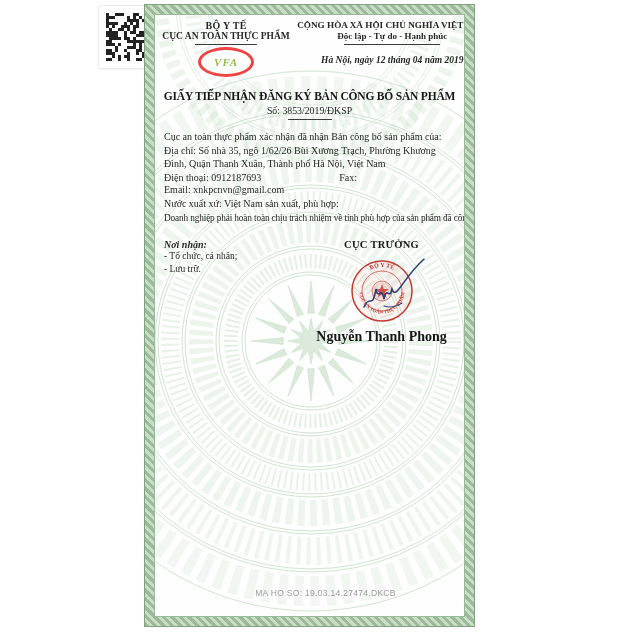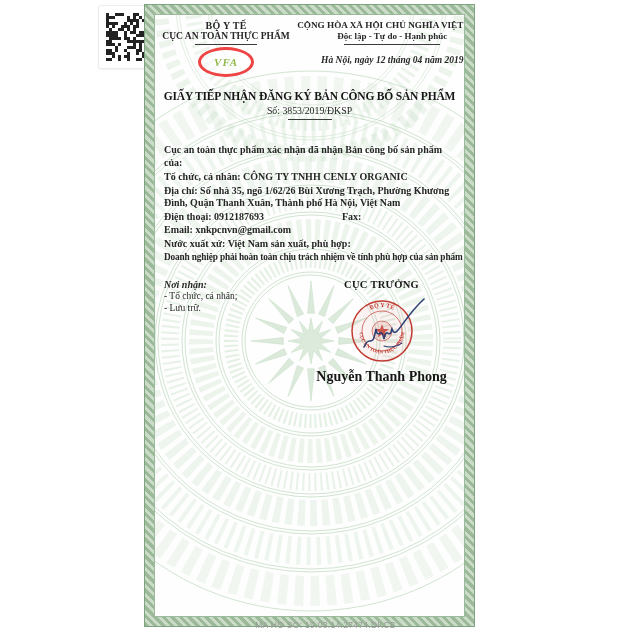--- a/index.html
+++ b/index.html
@@ -34,38 +34,38 @@
        display:flex;align-items:center;justify-content:center;background:rgba(255,255,255,.55);}
   .vfa span{font-style:italic;font-weight:bold;font-size:11px;color:#93b94e;letter-spacing:1px;}
   .t-date{font-size:9.5px;font-style:italic;font-weight:600;margin-top:10px;white-space:nowrap;}
 
   
   .title-block{text-align:center;margin-top:13px;}
   .t-title{font-size:11.5px;font-weight:bold;white-space:nowrap;letter-spacing:-.2px;color:#161616;}
   .t-num{font-size:9.8px;margin-top:3px;}
 
   
-  .body{margin:24px 6px 0 9px;font-size:10px;line-height:1.26;font-weight:bold;}
+  .body{margin:11px 6px 0 9px;font-size:10px;line-height:1.26;}
   .body p{margin:0 0 1.5px 0;}
   .row-pf{display:flex;}
   .fax{margin-left:78px;}
   .tight{font-size:9.3px;letter-spacing:-.15px;white-space:nowrap;}
 
   
   .sign-row{display:flex;margin:15px 2px 0 9px;}
   .recips{flex:0 0 46%;}
   .t-recip-label{font-size:10px;font-weight:bold;font-style:italic;}
   .t-recip{font-size:9.5px;line-height:1.3;}
   .signer{flex:0 0 54%;text-align:center;}
   .t-signer-title{font-size:10.5px;font-weight:bold;letter-spacing:.3px;color:#161616;}
   .stamp-wrap{margin-top:1px;height:80px;}
   .t-signer-name{font-size:14px;font-weight:bold;margin-top:-2px;color:#161616;}
 
   
-  .doc-code{position:absolute;left:160px;top:620px;width:331px;text-align:center;
+  .doc-code{position:absolute;left:160px;top:588px;width:331px;text-align:center;
             font-family:"Liberation Sans", sans-serif;font-size:8.5px;color:#9a9a9a;letter-spacing:.3px;}
 </style>
 </head>
 <body>
 
 <div class="page">
 
   <div class="qr-card">
     <svg width="48" height="48" viewBox="0 0 48 48">
         <g fill="#222">
@@ -279,21 +279,20 @@
         </div>
 
         <div class="title-block">
           <div class="t-title">GIẤY TIẾP NHẬN ĐĂNG KÝ BẢN CÔNG BỐ SẢN PHẨM</div>
           <div class="t-num">Số: 3853/2019/ĐKSP</div>
           <div class="u u42"></div>
         </div>
 
         <div class="body">
           <p>Cục an toàn thực phẩm xác nhận đã nhận Bản công bố sản phẩm của:</p>
-          <p>Tổ chức, cá nhân: CÔNG TY TNHH CENLY ORGANIC</p>
           <p>Địa chỉ: Số nhà 35, ngõ 1/62/26 Bùi Xương Trạch, Phường Khương Đình, Quận Thanh Xuân, Thành phố Hà Nội, Việt Nam</p>
           <div class="row-pf">
             <span>Điện thoại: 0912187693</span>
             <span class="fax">Fax:</span>
           </div>
           <p>Email: xnkpcnvn@gmail.com</p>
           <p>Nước xuất xứ: Việt Nam sản xuất, phù hợp:</p>
           <p class="tight">Doanh nghiệp phải hoàn toàn chịu trách nhiệm về tính phù hợp của sản phẩm đã công bố./.</p>
         </div>
 

